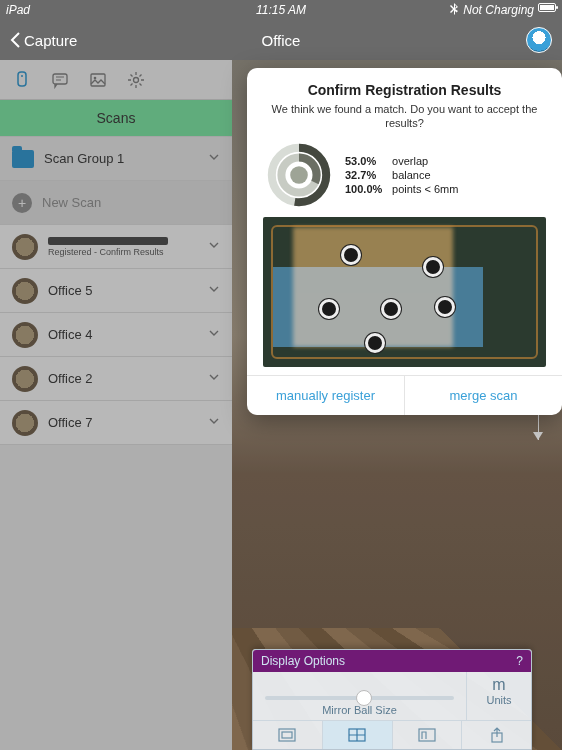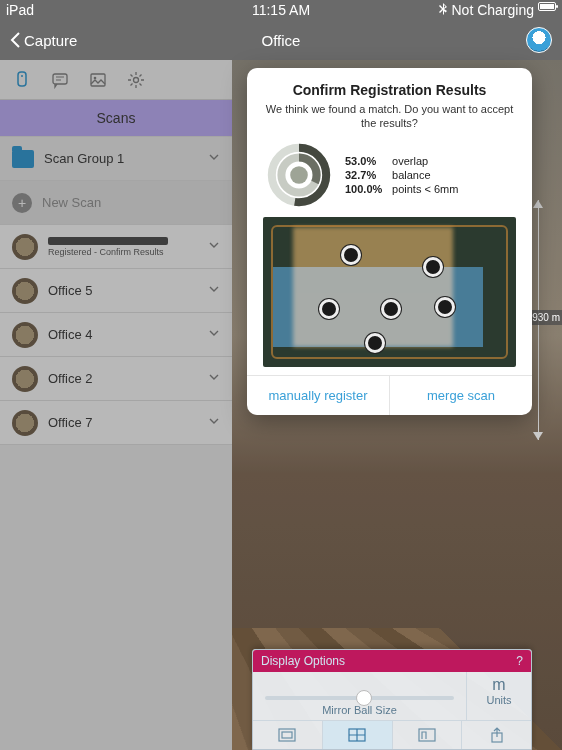--- a/index.html
+++ b/index.html
@@ -1,20 +1,20 @@
 <!DOCTYPE html>
 <html><head>
 <meta charset="utf-8">
 <style>
   * { box-sizing: border-box; margin: 0; padding: 0; font-family: -apple-system, Helvetica, Arial, sans-serif; }
   html, body { width: 562px; height: 750px; overflow: hidden; }
   .root { position: relative; width: 562px; height: 750px; background: #3a3a3a; }
 
   
-  .statusbar { position: absolute; top: 0; left: 0; right: 0; height: 20px; display: flex; align-items: center; justify-content: space-between; padding: 0 6px; color: #fff; font-size: 14px; background: #6a6a6a; }
+  .statusbar { position: absolute; top: 0; left: 0; right: 0; height: 20px; display: flex; align-items: center; justify-content: space-between; padding: 0 6px; color: #fff; font-size: 12px; background: #6a6a6a; font-style: italic; }
   .statusbar .center { position: absolute; left: 50%; transform: translateX(-50%); }
   .statusbar .right { display: flex; gap: 4px; }
   .battery { display: inline-block; width: 18px; height: 9px; border: 1px solid #fff; border-radius: 2px; position: relative; }
   .battery::after { content: ""; position: absolute; right: -3px; top: 2px; width: 2px; height: 3px; background: #fff; border-radius: 1px; }
   .battery .fill { position: absolute; left: 1px; top: 1px; height: 5px; width: 14px; background: #fff; }
 
   
   .navbar { position: absolute; top: 20px; left: 0; right: 0; height: 40px; background: #6a6a6a; display: flex; align-items: center; justify-content: space-between; padding: 0 10px; color: #fff; }
   .navbar .back { display: flex; align-items: center; gap: 2px; font-size: 15px; }
   .navbar .title { position: absolute; left: 50%; transform: translateX(-50%); font-size: 15px; font-weight: 400; }
@@ -33,50 +33,50 @@
   .measure .arrowtop { top: 0; border-bottom: 8px solid #ccc; }
   .measure .arrowbot { bottom: 0; border-top: 8px solid #ccc; }
   .measure .label { position: absolute; right: -6px; top: 110px; background: rgba(80,80,80,.8); color: #fff; font-size: 10px; padding: 2px 4px; border-radius: 3px; white-space: nowrap; }
 
   
   .sidebar { position: absolute; top: 60px; left: 0; width: 232px; bottom: 0; background: #f2f2f2; }
   .sb-dim { position: absolute; inset: 0; background: rgba(0,0,0,.28); pointer-events: none; }
   .sb-tabs { height: 40px; display: flex; align-items: center; gap: 18px; padding: 0 12px; border-bottom: 1px solid #ddd; background: #fafafa; }
   .sb-tabs .tab { width: 20px; height: 20px; color: #888; display: flex; align-items: center; justify-content: center; }
   .sb-tabs .tab.active { color: #3aa0d8; }
-  .sb-header { text-align: center; font-size: 14px; color: #444; padding: 10px 4px; background: #c4b5fd; border-bottom: 1px solid #e5e5e5; }
+  .sb-header { text-align: center; font-size: 14px; color: #444; padding: 10px 4px; background: #86efac; border-bottom: 1px solid #e5e5e5; }
   .sb-row { display: flex; align-items: center; height: 44px; padding: 0 12px; border-bottom: 1px solid #e5e5e5; gap: 10px; font-size: 13px; color: #444; background: #fff; }
   .sb-row.group { background: #f0f0f0; }
   .sb-row.muted { color: #9a9a9a; background: #e9e9e9; }
   .sb-row .chev { margin-left: auto; color: #888; }
   .folder-icon { width: 22px; height: 18px; background: #3aa0d8; border-radius: 2px; position: relative; }
   .folder-icon::before { content: ""; position: absolute; top: -4px; left: 0; width: 10px; height: 5px; background: #3aa0d8; border-radius: 2px 2px 0 0; }
   .plus-circ { width: 20px; height: 20px; border-radius: 50%; background: #9a9a9a; color: #fff; display: flex; align-items: center; justify-content: center; font-size: 14px; line-height: 1; }
   .thumb { width: 26px; height: 26px; border-radius: 50%; background: radial-gradient(circle, #bca988 0 50%, #7a6a55 50%); flex-shrink: 0; }
   .sb-row.selected { background: #fff; }
   .sel-content { display: flex; flex-direction: column; flex: 1; gap: 2px; }
   .sel-bar { height: 8px; background: #555; border-radius: 2px; width: 120px; }
   .sel-sub { font-size: 9px; color: #666; }
 
   
   .opts { position: absolute; left: 252px; bottom: 0; width: 280px; background: rgba(240,244,248,.92); border: 1px solid #b8c5d0; border-radius: 3px 3px 0 0; box-shadow: 0 -2px 6px rgba(0,0,0,.25); font-size: 11px; color: #5a7a90; }
-  .opts-header { background: #be185d; color: #cfe4f0; padding: 4px 8px; font-size: 12px; display: flex; justify-content: space-between; border-radius: 3px 3px 0 0; }
+  .opts-header { background: #701a75; color: #cfe4f0; padding: 4px 8px; font-size: 12px; display: flex; justify-content: space-between; border-radius: 3px 3px 0 0; }
   .opts-body { display: flex; }
   .opts-slider { flex: 1; padding: 18px 8px 4px; border-right: 1px solid #cdd7df; text-align: center; }
   .slider-track { position: relative; height: 4px; background: #cbd4db; border-radius: 2px; margin: 6px 4px 4px; }
   .slider-knob { position: absolute; left: 48%; top: -6px; width: 16px; height: 16px; background: #fff; border: 1px solid #bbb; border-radius: 50%; }
   .opts-units { width: 64px; text-align: center; padding: 4px 4px; }
   .opts-units .m { font-size: 16px; color: #5a7a90; font-weight: 400; }
   .opts-foot { display: flex; border-top: 1px solid #cdd7df; }
   .opts-foot .cell { flex: 1; height: 28px; display: flex; align-items: center; justify-content: center; border-right: 1px solid #cdd7df; }
   .opts-foot .cell:last-child { border-right: none; }
   .opts-foot .cell.active { background: #d5e6f0; }
 
   
-  .modal { position: absolute; left: 247px; top: 68px; width: 285px; background: #fff; border-radius: 10px; box-shadow: 0 6px 24px rgba(0,0,0,.35); overflow: hidden; }
+  .modal { position: absolute; left: 247px; top: 68px; width: 315px; background: #fff; border-radius: 10px; box-shadow: 0 6px 24px rgba(0,0,0,.35); overflow: hidden; }
   .modal::before { content: ""; position: absolute; left: -8px; top: 178px; width: 0; height: 0; border-top: 8px solid transparent; border-bottom: 8px solid transparent; border-right: 8px solid #fff; }
   .modal-pad { padding: 14px 16px 8px; }
   .modal h3 { font-size: 14px; font-weight: 600; text-align: center; color: #222; }
   .modal p { font-size: 11px; text-align: center; color: #333; margin-top: 4px; line-height: 1.3; }
   .stats { display: flex; align-items: center; gap: 14px; margin-top: 12px; padding: 0 4px; }
   .donut { width: 64px; height: 64px; position: relative; flex-shrink: 0; }
   .donut svg { width: 64px; height: 64px; transform: rotate(-90deg); }
   .stat-list { font-size: 11px; color: #222; }
   .stat-list div { margin: 2px 0; }
   .stat-list b { font-weight: 600; display: inline-block; width: 44px; }

